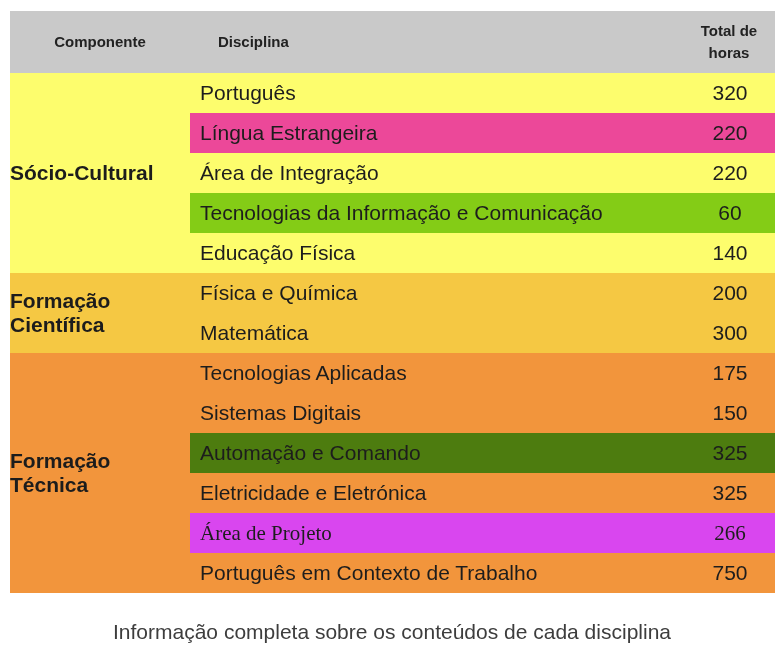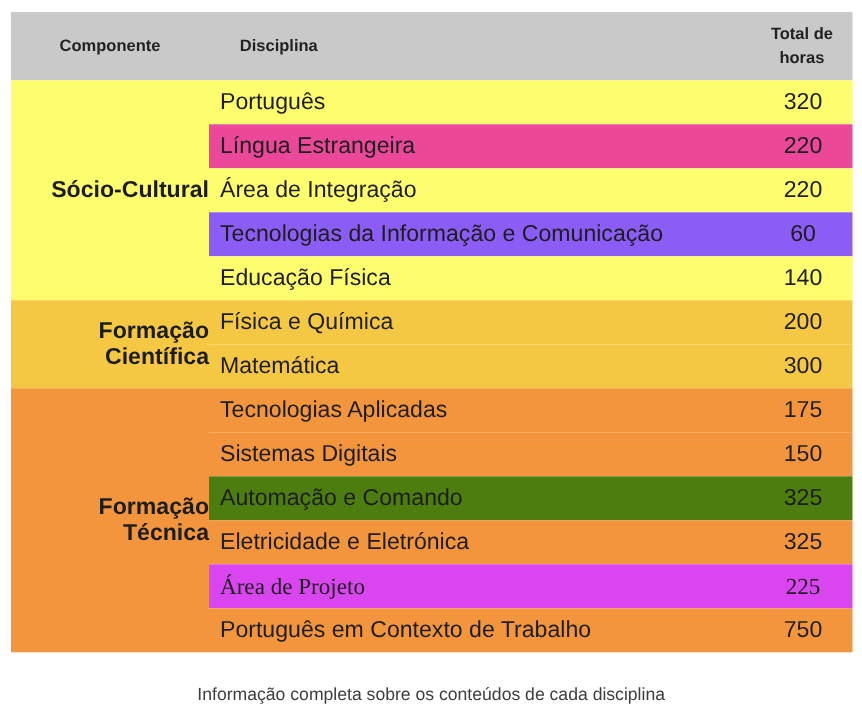--- a/index.html
+++ b/index.html
@@ -35,33 +35,33 @@
   th.h-component { text-align: center; }
   th.h-discipline { text-align: left; padding-left: 28px; }
   th.h-hours { text-align: center; padding-left: 35px; padding-right: 2px; }
 
   tbody td {
     height: 40px;
     font-size: 21px;
     vertical-align: middle;
   }
   td.component {
-    text-align: right;
+    text-align: left;
     font-weight: bold;
     color: #1c1c1c;
   }
   td.discipline { text-align: left; padding-left: 10px; }
   td.hours { text-align: center; padding-left: 35px; }
 
   .caption {
     position: absolute;
     left: 0; top: 621px;
     width: 784px;
     text-align: center;
-    font-size: 16px;
+    font-size: 21px;
     color: #3d3d3d;
     line-height: 22px;
   }
 </style>
 </head>
 <body>
 
 <div class="page">
 
   <table class="curriculum">
@@ -84,21 +84,21 @@
           <td class="hours">320</td>
         </tr>
         <tr style="background: #ec4899;">
           <td class="discipline">Língua Estrangeira</td>
           <td class="hours">220</td>
         </tr>
         <tr style="background: rgb(253, 253, 109);">
           <td class="discipline">Área de Integração</td>
           <td class="hours">220</td>
         </tr>
-        <tr style="background: #8b5cf6;">
+        <tr style="background: #84cc16;">
           <td class="discipline">Tecnologias da Informação e Comunicação</td>
           <td class="hours">60</td>
         </tr>
         <tr style="background: rgb(253, 253, 109);">
           <td class="discipline">Educação Física</td>
           <td class="hours">140</td>
         </tr>
         <tr style="background: rgb(245, 200, 67);">
           <td class="component" rowspan="2">Formação Científica</td>
           <td class="discipline">Física e Química</td>
@@ -120,21 +120,21 @@
         <tr style="background: #4d7c0f;">
           <td class="discipline">Automação e Comando</td>
           <td class="hours">325</td>
         </tr>
         <tr style="background: rgb(242, 149, 60);">
           <td class="discipline">Eletricidade e Eletrónica</td>
           <td class="hours">325</td>
         </tr>
         <tr style="background: #d946ef; font-family: Liberation Serif, serif;">
           <td class="discipline">Área de Projeto</td>
-          <td class="hours">225</td>
+          <td class="hours">266</td>
         </tr>
         <tr style="background: rgb(242, 149, 60);">
           <td class="discipline">Português em Contexto de Trabalho</td>
           <td class="hours">750</td>
         </tr>
       </tbody>
   </table>
 
   <div class="caption">Informação completa sobre os conteúdos de cada disciplina</div>
 

